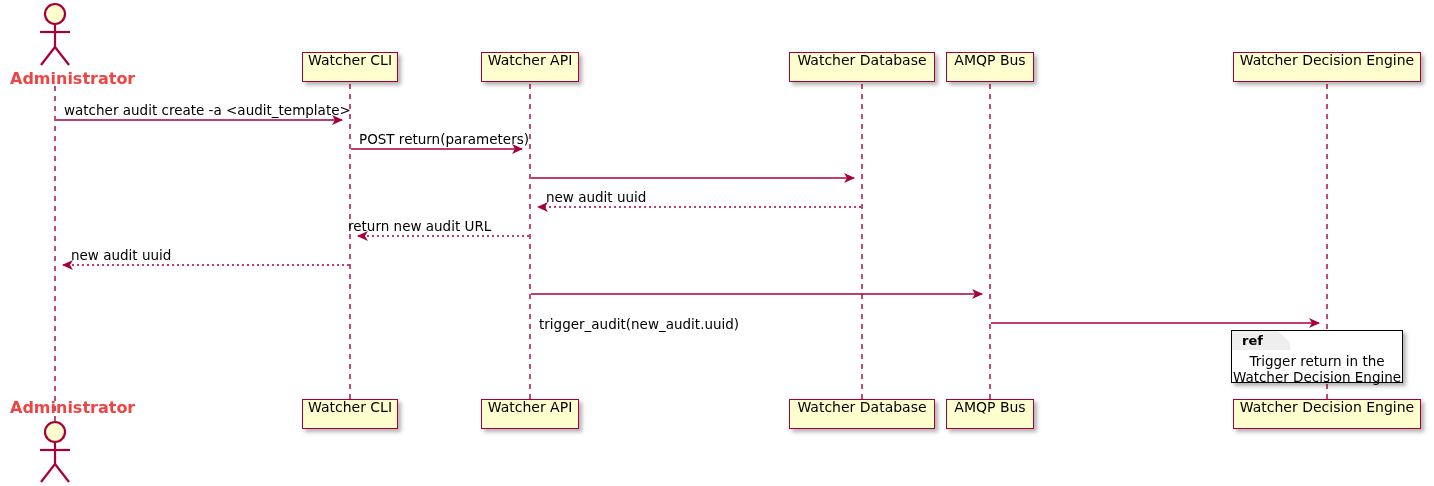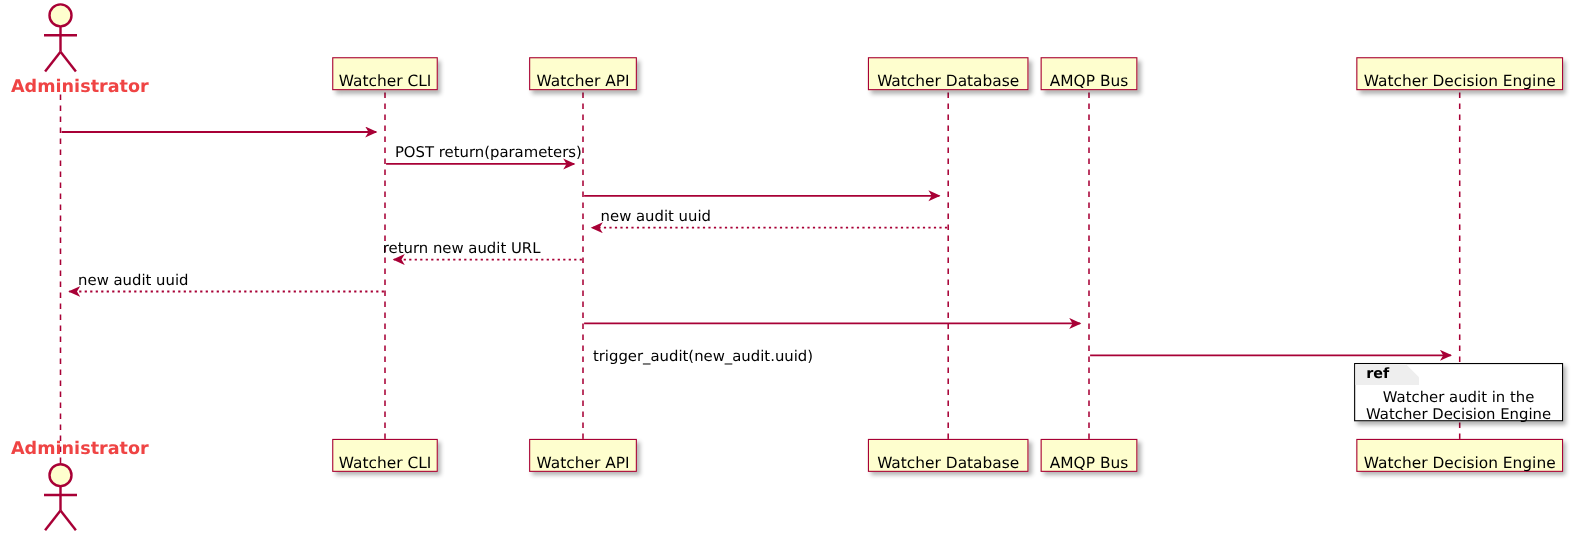--- a/index.html
+++ b/index.html
@@ -25,21 +25,21 @@
     height: 486px;
     overflow: visible;
   }
   .pbox {
     position: absolute;
     box-sizing: border-box;
     background: #FEFECE;
     border: 1.5px solid #A80036;
     box-shadow: 3px 3px 4px rgba(0,0,0,0.30);
     display: flex;
-    align-items: flex-end;
+    align-items: flex-start;
     justify-content: center;
     height: 30px;
     font-size: 14px;
     color: #000000;
     white-space: nowrap;
     line-height: 1;
   }
   .actor-label {
     position: absolute;
     font-size: 16px;
@@ -176,38 +176,41 @@
     <span>Watcher Decision Engine</span>
   </div>
 
   <div class="actor-label" style="left:10px; top:71px;">
     <span>Administrator</span>
   </div>
   <div class="actor-label" style="left:10px; top:400px;">
     <span>Administrator</span>
   </div>
 
+  <div class="msg-label" style="left:64px; top:104px;">
+    <span>watcher audit create -a &lt;audit_template&gt;</span>
+  </div>
   <div class="msg-label" style="left:359px; top:133px;">
     <span>POST return(parameters)</span>
   </div>
   <div class="msg-label" style="left:546px; top:191px;">
     <span>new audit uuid</span>
   </div>
   <div class="msg-label" style="left:348px; top:220px;">
     <span>return new audit URL</span>
   </div>
   <div class="msg-label" style="left:71px; top:249px;">
     <span>new audit uuid</span>
   </div>
   <div class="msg-label" style="left:539px; top:278px;margin-top:40px;">
     <span>trigger_audit(new_audit.uuid)</span>
   </div>
 
-  <div class="refbox" style="left:1231px; top:330px; width:190px; height:53px;">
+  <div class="refbox" style="left:1231px; top:330px; width:172px; height:53px;">
     <div class="ref-tab" style="clip-path: polygon(0 0, 46px 0, 58px 12px, 58px 19px, 0 19px);"></div>
     <div class="ref-tab-label">ref</div>
     <div class="ref-body">
-      <div>Watcher audit in the</div>
+      <div>Trigger return in the</div>
       <div>Watcher Decision Engine</div>
     </div>
   </div>
 
 </div>
 
 </body></html>

